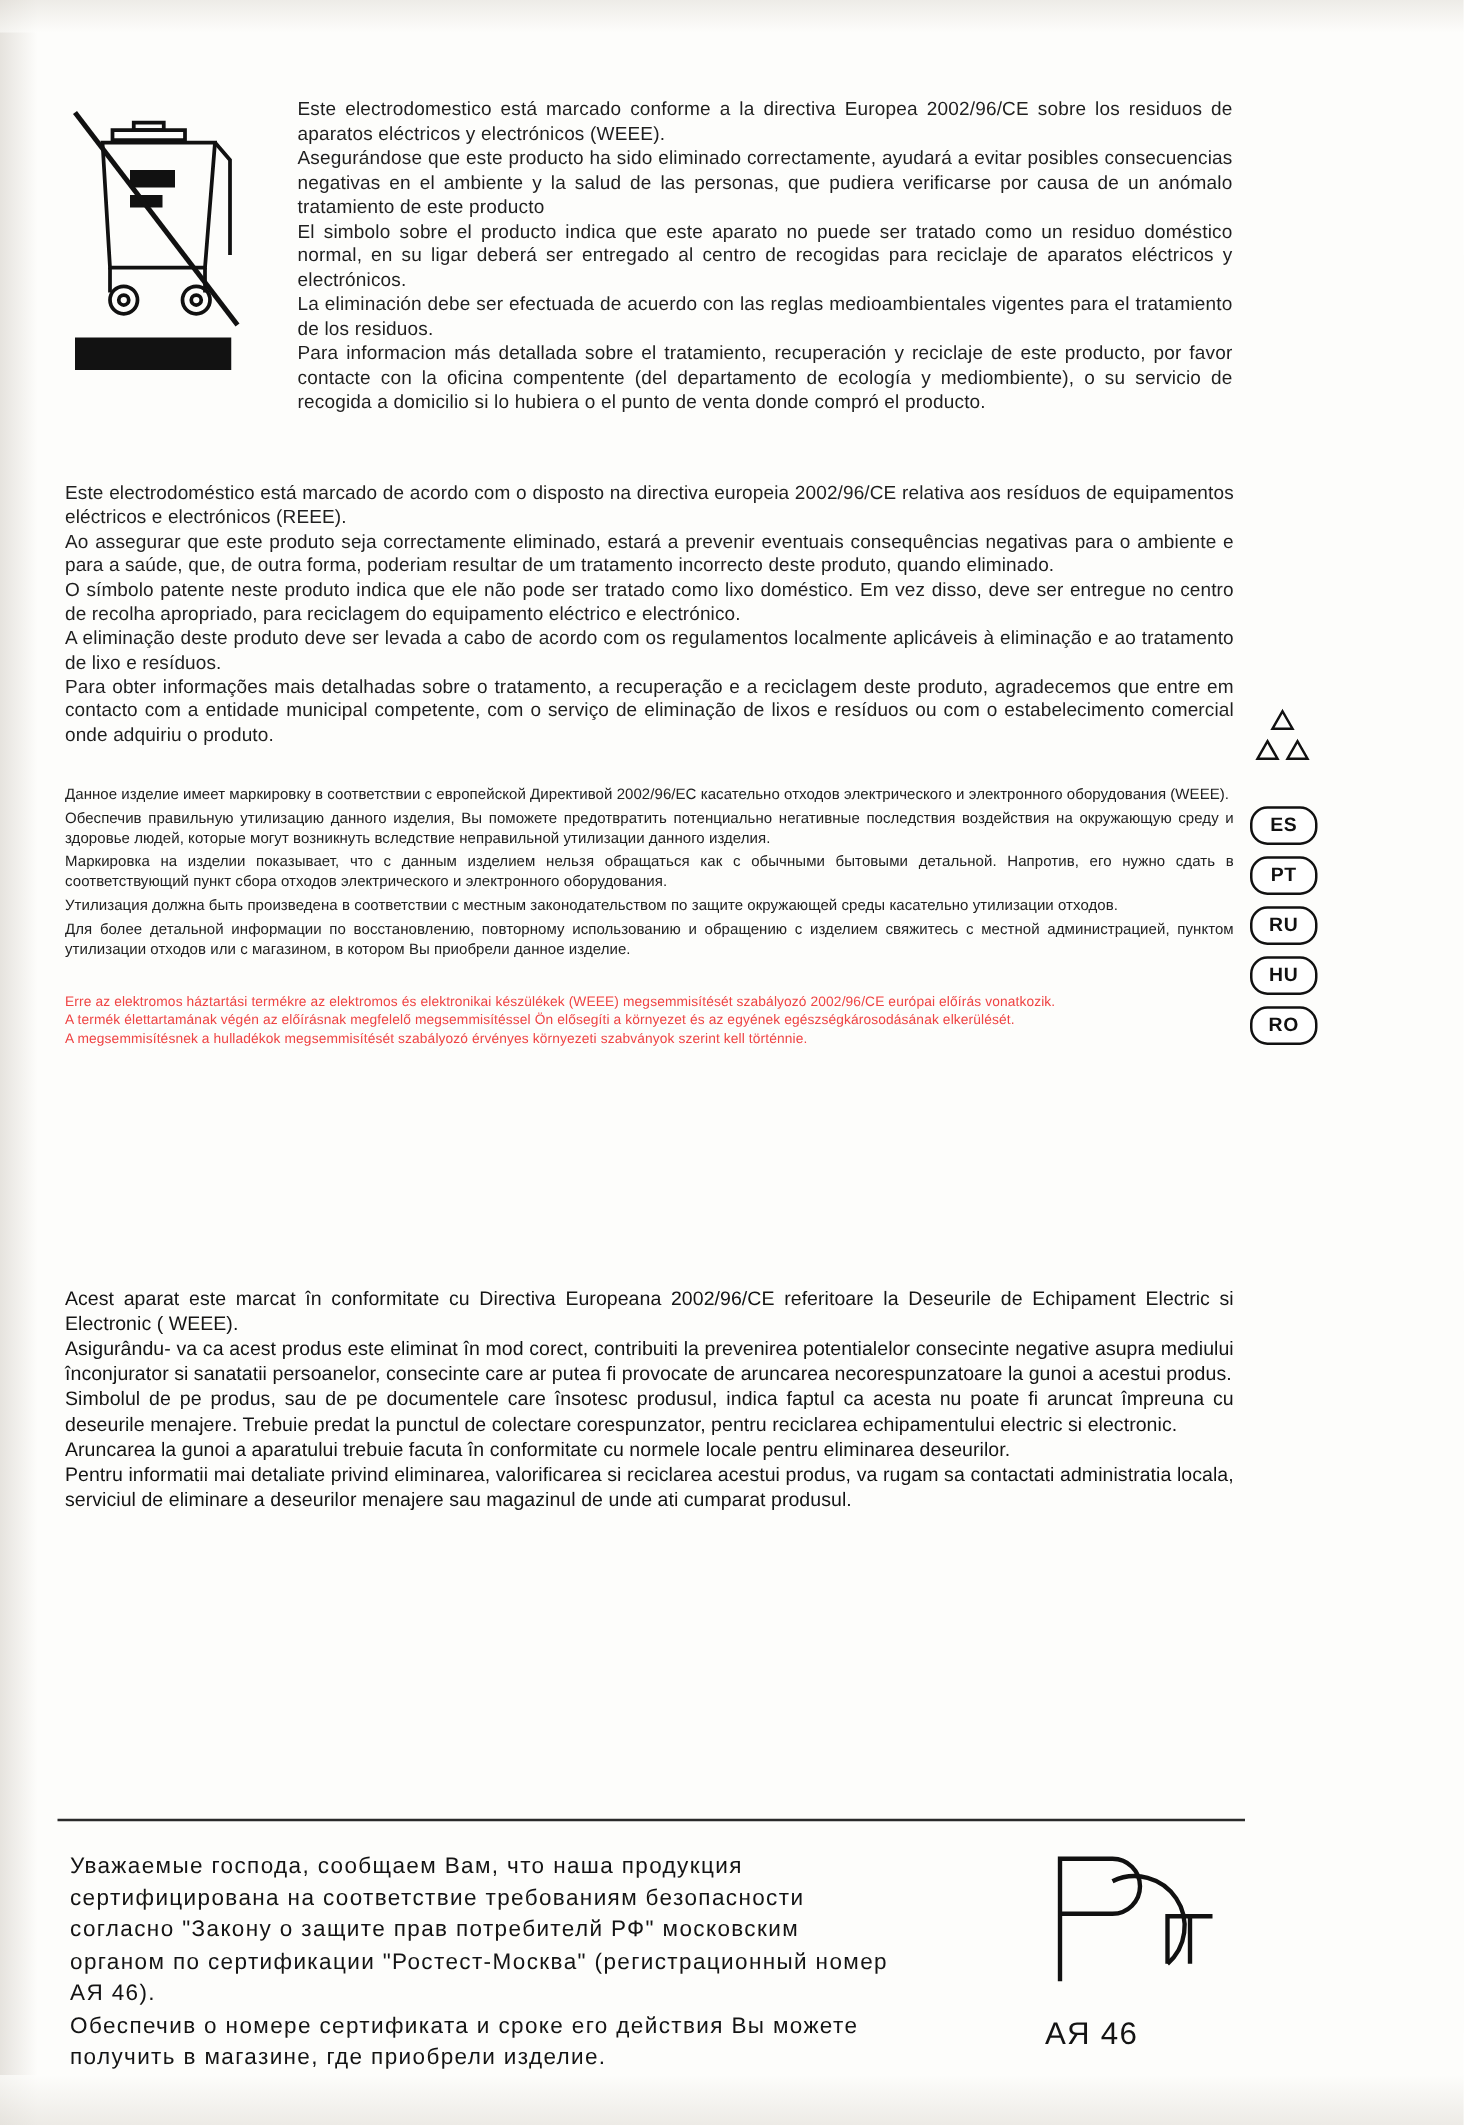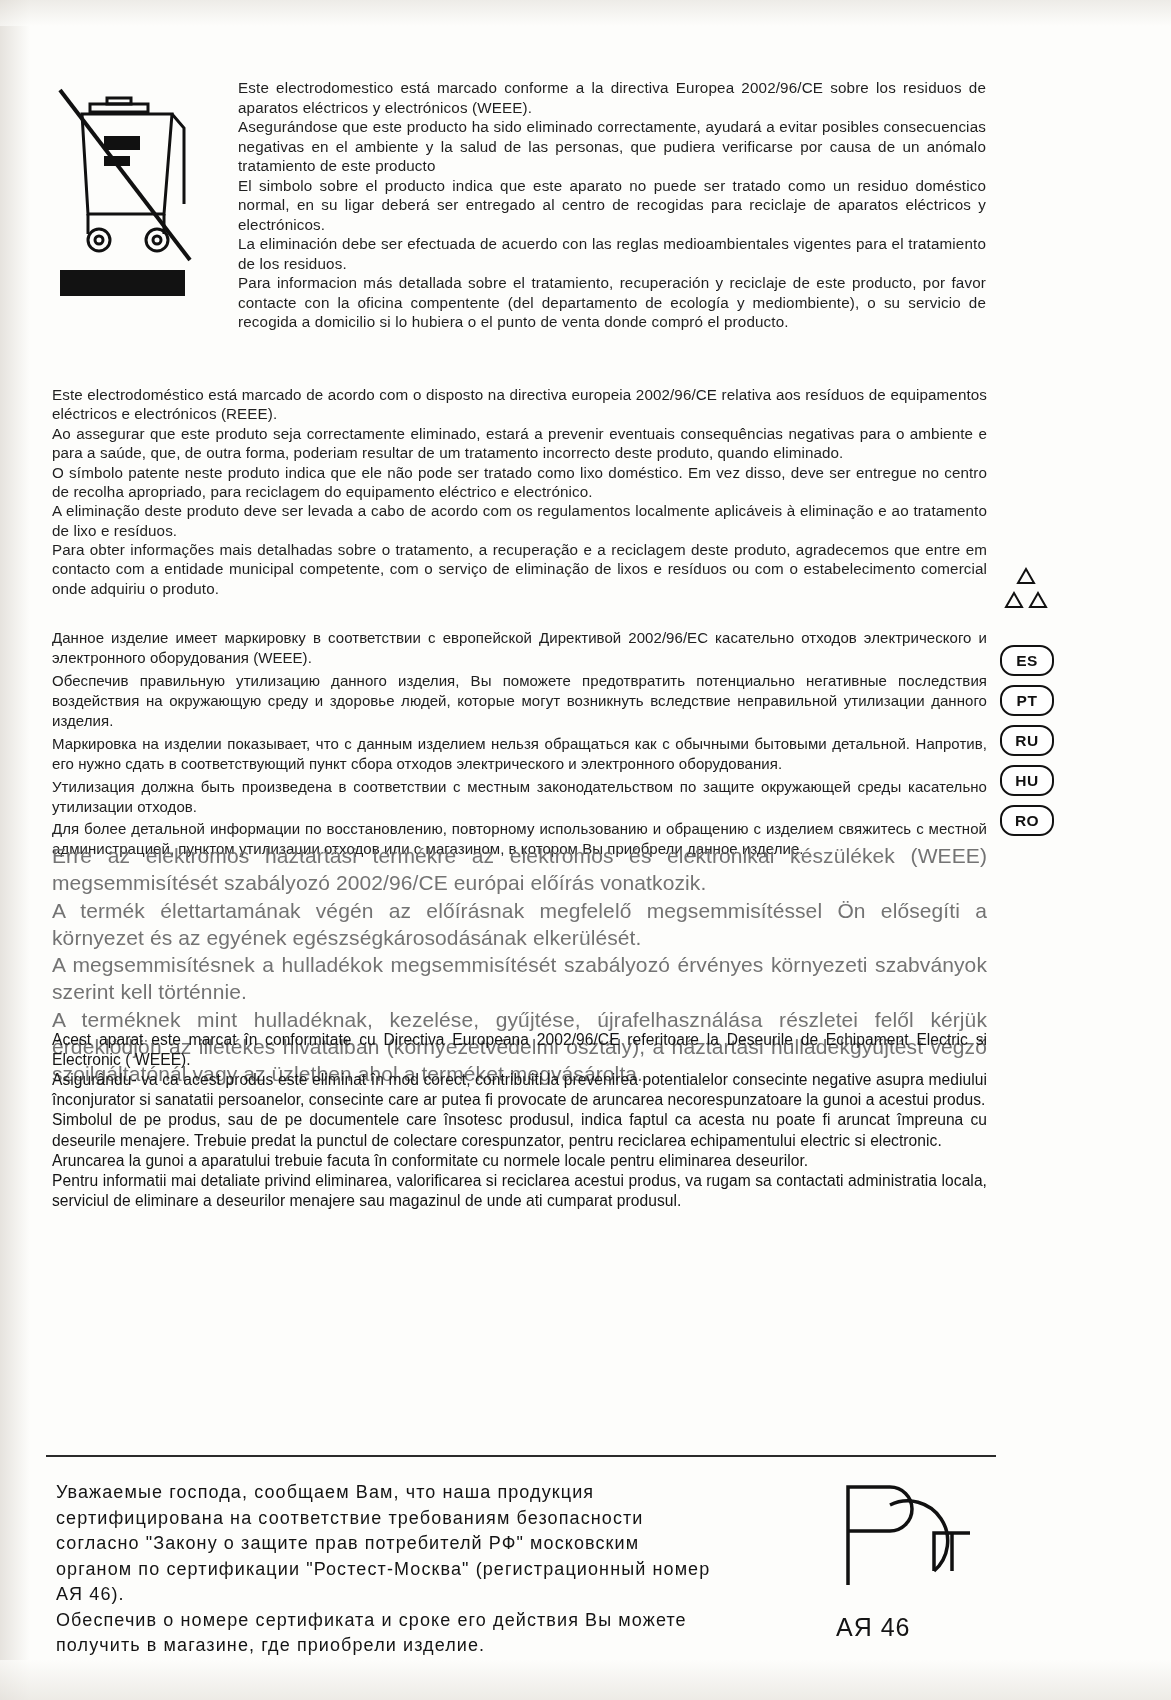--- a/index.html
+++ b/index.html
@@ -83,35 +83,35 @@
     width: 935px;
     font-size: 15.2px;
     line-height: 1.275;
     letter-spacing: .1px;
     color: #1f1f1f;
   }
   .ru-small {
     left: 52px;
     top: 628px;
     width: 935px;
-    font-size: 15px;
+    font-size: 12px;
     line-height: 1.33;
     letter-spacing: .05px;
     color: #202020;
     text-align: justify;
   }
   .ru-small p { margin: 0 0 3px 0; }
   .hu {
     left: 52px;
-    top: 842px;
+    top: 795px;
     width: 935px;
-    font-size: 21px;
+    font-size: 11px;
     line-height: 1.3;
     letter-spacing: .1px;
-    color: #737373;
+    color: #ef4444;
   }
   .ro {
     left: 52px;
     top: 1030px;
     width: 935px;
     font-size: 15.6px;
     line-height: 1.29;
     letter-spacing: .05px;
     color: #141414;
   }
@@ -246,21 +246,20 @@
     <p>Обеспечив правильную утилизацию данного изделия, Вы поможете предотвратить потенциально негативные последствия воздействия на окружающую среду и здоровье людей, которые могут возникнуть вследствие неправильной утилизации данного изделия.</p>
     <p>Маркировка на изделии показывает, что с данным изделием нельзя обращаться как с обычными бытовыми детальной. Напротив, его нужно сдать в соответствующий пункт сбора отходов электрического и электронного оборудования.</p>
     <p>Утилизация должна быть произведена в соответствии с местным законодательством по защите окружающей среды касательно утилизации отходов.</p>
     <p>Для более детальной информации по восстановлению, повторному использованию и обращению с изделием свяжитесь с местной администрацией, пунктом утилизации отходов или с магазином, в котором Вы приобрели данное изделие.</p>
   </div>
 
   <div class="block hu">
     <p>Erre az elektromos háztartási termékre  az elektromos és elektronikai készülékek (WEEE) megsemmisítését szabályozó 2002/96/CE európai előírás vonatkozik.</p>
     <p>A termék élettartamának végén az  előírásnak megfelelő  megsemmisítéssel Ön elősegíti a környezet és az egyének egészségkárosodásának elkerülését.</p>
     <p>A megsemmisítésnek a hulladékok megsemmisítését szabályozó érvényes környezeti szabványok szerint kell történnie.</p>
-    <p>A terméknek mint hulladéknak, kezelése, gyűjtése, újrafelhasználása  részletei felől kérjük érdeklődjön az illetékes hivatalban (környezetvédelmi osztály), a háztartási hulladékgyűjtést végző szoilgáltatónál vagy az üzletben ahol a terméket megvásárolta.</p>
   </div>
 
   <div class="block ro">
     <p>Acest aparat este marcat în conformitate cu Directiva Europeana 2002/96/CE referitoare la Deseurile de Echipament Electric si Electronic ( WEEE).</p>
     <p>Asigurându- va ca acest produs este eliminat în mod corect, contribuiti la prevenirea potentialelor consecinte negative asupra mediului înconjurator si sanatatii persoanelor, consecinte care ar putea fi provocate de aruncarea necorespunzatoare la gunoi a acestui produs.</p>
     <p>Simbolul de pe produs, sau de pe documentele care însotesc produsul, indica faptul ca acesta nu poate fi aruncat împreuna cu deseurile menajere. Trebuie predat la punctul de colectare corespunzator, pentru reciclarea echipamentului electric si electronic.</p>
     <p>Aruncarea la gunoi a aparatului trebuie facuta în conformitate cu normele locale pentru eliminarea deseurilor.</p>
     <p>Pentru informatii mai detaliate privind eliminarea, valorificarea si reciclarea acestui produs, va rugam sa contactati administratia locala, serviciul de eliminare a deseurilor menajere sau magazinul de unde ati cumparat produsul.</p>
   </div>
 

